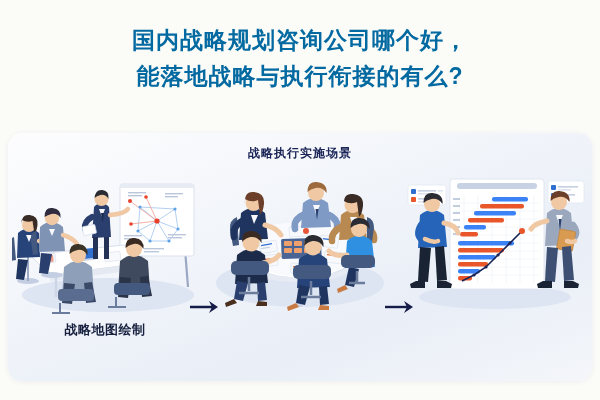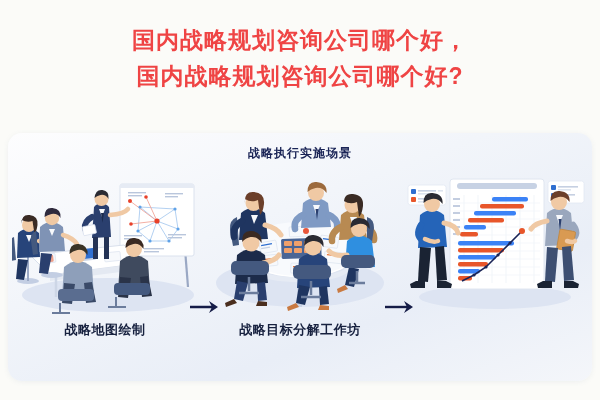--- a/index.html
+++ b/index.html
@@ -11,21 +11,21 @@
   }
   
   .title-block{
     position:absolute;left:0;top:22px;width:600px;
     text-align:center;
   }
   .title-line{
     display:block;
     font-size:23px;
     font-weight:bold;
-    color:#ef4444;
+    color:#0369a1;
     letter-spacing:1px;
     line-height:36px;
     white-space:nowrap;
   }
   
   .card{
     position:absolute;left:8px;top:133px;width:584px;height:248px;
     border-radius:14px;
     background:linear-gradient(160deg,#fdfdfe 0%,#f2f5fa 38%,#e9eef7 70%,#f4f6fa 100%);
     box-shadow:0 1px 5px rgba(120,135,165,.10);
@@ -58,21 +58,21 @@
   }
   .arrow.a1{left:182px;}
   .arrow.a2{left:377px;}
   svg{display:block;}
 </style>
 </head>
 <body>
 
 <div class="title-block">
   <span class="title-line">国内战略规划咨询公司哪个好，</span>
-  <span class="title-line">国内战略规划咨询公司哪个好?</span>
+  <span class="title-line">能落地战略与执行衔接的有么?</span>
 </div>
 
 <div class="card">
 
   <div class="card-header">战略执行实施场景</div>
 
   <div class="panels">
 
     <div class="panel p1">
       <div class="panel-art">
@@ -306,21 +306,20 @@
             <path d="M92 114 l-3 18 9 2 5-18z" fill="#1f3560"></path>
             <path d="M89 132 l-9 4 1 4 11-4z" fill="#c97a42"></path>
             <path d="M112 116 l1 18 9-1 -2-18z" fill="#1f3560"></path>
             <path d="M113 134 l-2 5 11 0 0-4z" fill="#c97a42"></path>
             <rect x="86" y="94" width="38" height="14" rx="5" fill="#44597f"></rect>
             <path d="M104 110 l0 14" stroke="#6b7c9c" stroke-width="2.5"></path>
             <path d="M94 126 l20 0" stroke="#6b7c9c" stroke-width="2.5"></path>
           </g>
         </svg>
       </div>
-      <div class="caption">战略目标分解工作坊</div>
     </div>
 
     <div class="panel p3">
       <div class="panel-art">
         <svg viewBox="0 0 186 146" width="186" height="146">
           <ellipse cx="93" cy="126" rx="76" ry="12" fill="#dde4f2"></ellipse>
 
           <rect x="48" y="8" width="94" height="110" rx="3" fill="#ffffff" stroke="#e0e6f0" stroke-width="1"></rect>
           <rect x="55" y="12" width="80" height="6" rx="3" fill="#c7d2e4"></rect>
 

